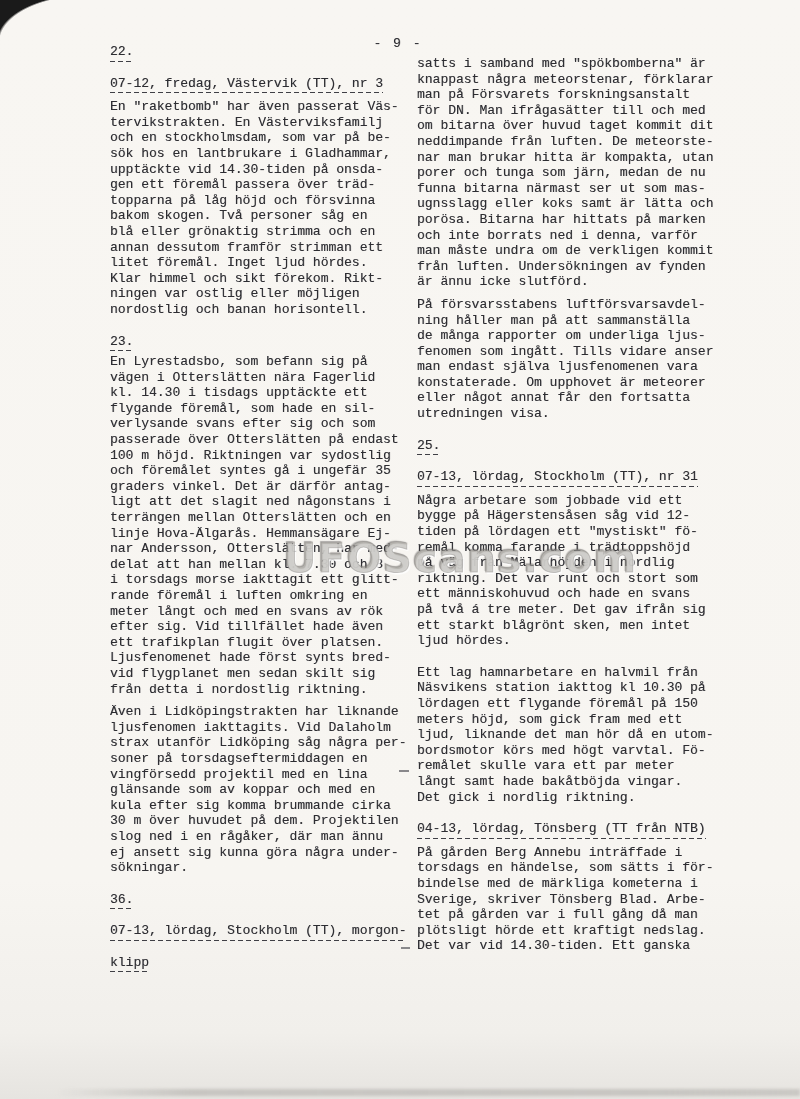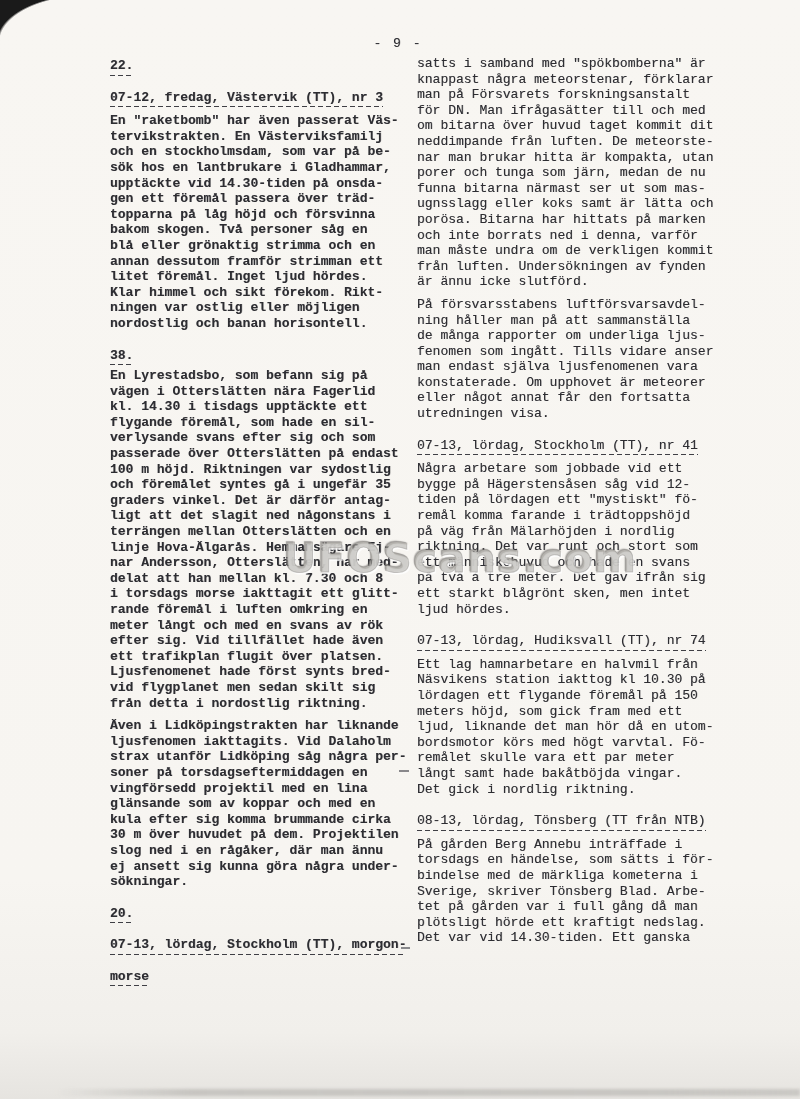--- a/index.html
+++ b/index.html
@@ -8,21 +8,21 @@
     background: linear-gradient(180deg, #f8f6f2 0%, #f7f5f1 80%, #f1efeb 94%, #e6e4e0 100%);
     font-family:"Liberation Mono","DejaVu Sans Mono",monospace;
     color:#2d2d32;
     text-shadow:0.4px 0.4px 0.6px rgba(45,45,50,0.38);
   }
   .pagenum {
     position:absolute; top:36px; left:0; width:796px; text-align:center;
     font-size:13px; letter-spacing:2px;
   }
   .col { position:absolute; font-size:13px; line-height:15.6px; }
-  .col-left  { left:110px; top:58px; width:316px;font-weight:bold; }
+  .col-left  { left:110px; top:44px; width:316px; }
   .col-right { left:417px; top:56px; width:336px; }
   .section { margin-top:16px; }
   .section.first { margin-top:0; }
   .sec-num-row  { margin-bottom:5px; }
   .sec-head-row { margin-bottom:8px;margin-top:16px; }
   .sec-head-row.tight { margin-bottom:9px; }
   .u {
     background-image:repeating-linear-gradient(90deg,#3f3f45 0 5px,rgba(0,0,0,0) 5px 8px);
     background-repeat:no-repeat; background-position:0 100%; background-size:100% 1.4px;
     padding-bottom:3px;
@@ -75,21 +75,21 @@
 bakom skogen. Två personer såg en
 blå eller grönaktig strimma och en
 annan dessutom framför strimman ett
 litet föremål. Inget ljud hördes.
 Klar himmel och sikt förekom. Rikt-
 ningen var ostlig eller möjligen
 nordostlig och banan horisontell.</div>
     </div>
 
     <div class="section">
-      <div class="sec-num-row"><span class="u">38.</span></div>
+      <div class="sec-num-row"><span class="u">23.</span></div>
       <div class="para">En Lyrestadsbo, som befann sig på
 vägen i Otterslätten nära Fagerlid
 kl. 14.30 i tisdags upptäckte ett
 flygande föremål, som hade en sil-
 verlysande svans efter sig och som
 passerade över Otterslätten på endast
 100 m höjd. Riktningen var sydostlig
 och föremålet syntes gå i ungefär 35
 graders vinkel. Det är därför antag-
 ligt att det slagit ned någonstans i
@@ -112,23 +112,23 @@
 vingförsedd projektil med en lina
 glänsande som av koppar och med en
 kula efter sig komma brummande cirka
 30 m över huvudet på dem. Projektilen
 slog ned i en rågåker, där man ännu
 ej ansett sig kunna göra några under-
 sökningar.</div>
     </div>
 
     <div class="section">
-      <div class="sec-num-row"><span class="u">20.</span></div>
+      <div class="sec-num-row"><span class="u">36.</span></div>
       <div class="sec-head-row tight"><span class="u">07-13, lördag, Stockholm (TT), morgon-</span></div>
-      <div class="sec-head-row tight"><span class="u">morse</span></div>
+      <div class="sec-head-row tight"><span class="u">klipp</span></div>
     </div>
 
   </div>
 
   <div class="col col-right">
 
     <div class="para">satts i samband med "spökbomberna" är
 knappast några meteorstenar, förklarar
 man på Försvarets forskningsanstalt
 för DN. Man ifrågasätter till och med
@@ -146,48 +146,48 @@
     <div class="para">På försvarsstabens luftförsvarsavdel-
 ning håller man på att sammanställa
 de många rapporter om underliga ljus-
 fenomen som ingått. Tills vidare anser
 man endast själva ljusfenomenen vara
 konstaterade. Om upphovet är meteorer
 eller något annat får den fortsatta
 utredningen visa.</div>
 
     <div class="section">
-      <div class="sec-head-row"><span class="u">07-13, lördag, Stockholm (TT), nr 41</span></div>
+      <div class="sec-num-row"><span class="u">25.</span></div>
+      <div class="sec-head-row"><span class="u">07-13, lördag, Stockholm (TT), nr 31</span></div>
       <div class="para">Några arbetare som jobbade vid ett
 bygge på Hägerstensåsen såg vid 12-
 tiden på lördagen ett "mystiskt" fö-
 remål komma farande i trädtoppshöjd
 på väg från Mälarhöjden i nordlig
 riktning. Det var runt och stort som
 ett människohuvud och hade en svans
 på två á tre meter. Det gav ifrån sig
 ett starkt blågrönt sken, men intet
 ljud hördes.</div>
     </div>
 
     <div class="section">
-      <div class="sec-head-row"><span class="u">07-13, lördag, Hudiksvall (TT), nr 74</span></div>
       <div class="para">Ett lag hamnarbetare en halvmil från
 Näsvikens station iakttog kl 10.30 på
 lördagen ett flygande föremål på 150
 meters höjd, som gick fram med ett
 ljud, liknande det man hör då en utom-
 bordsmotor körs med högt varvtal. Fö-
 remålet skulle vara ett par meter
 långt samt hade bakåtböjda vingar.
 Det gick i nordlig riktning.</div>
     </div>
 
     <div class="section">
-      <div class="sec-head-row"><span class="u">08-13, lördag, Tönsberg (TT från NTB)</span></div>
+      <div class="sec-head-row"><span class="u">04-13, lördag, Tönsberg (TT från NTB)</span></div>
       <div class="para">På gården Berg Annebu inträffade i
 torsdags en händelse, som sätts i för-
 bindelse med de märkliga kometerna i
 Sverige, skriver Tönsberg Blad. Arbe-
 tet på gården var i full gång då man
 plötsligt hörde ett kraftigt nedslag.
 Det var vid 14.30-tiden. Ett ganska</div>
     </div>
 
   </div>

